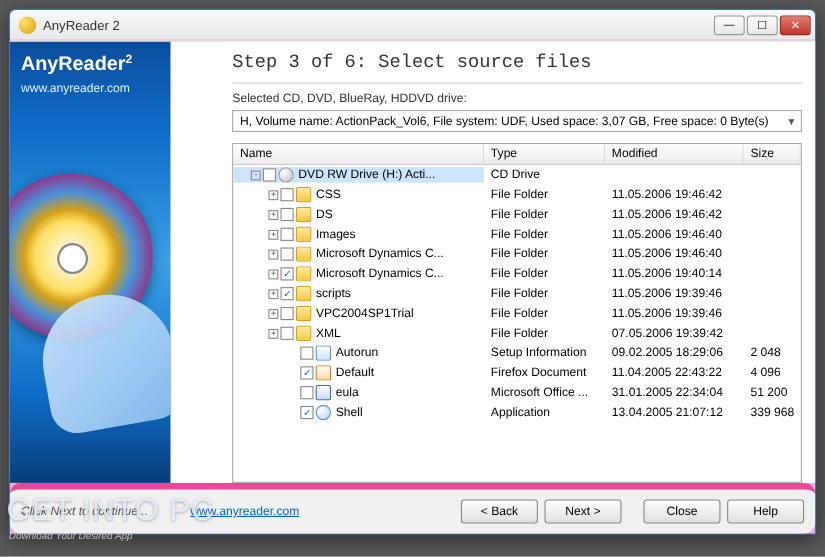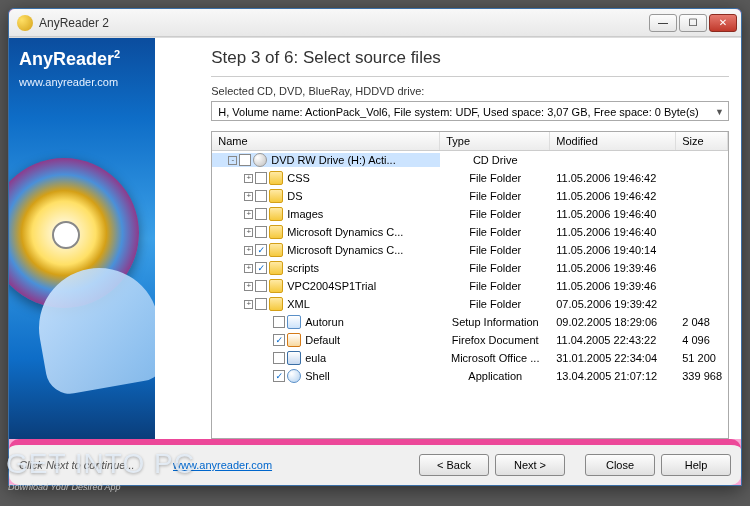--- a/index.html
+++ b/index.html
@@ -98,21 +98,21 @@
   transform: rotate(-10deg);
   opacity: 0.9;
 }
 .main {
   flex: 1;
   display: flex;
   flex-direction: column;
   padding: 10px 12px 0 12px;
   background: #fff;
 }
-.step-title { font-size: 17px; color: #333; margin-bottom: 8px; }
+.step-title { font-size: 17px; color: #333; margin-bottom: 8px; font-family: Liberation Mono, monospace; }
 .hr { height: 1px; background: #ccc; margin-bottom: 8px; }
 .drive-label { font-size: 11px; color: #333; margin-bottom: 4px; }
 .drive-select {
   width: 100%;
   border: 1px solid #aaa;
   background: #fff;
   padding: 2px 18px 2px 6px;
   font-size: 11px;
   position: relative;
   height: 20px;
@@ -153,21 +153,21 @@
   overflow-y: auto;
   font-size: 11px;
 }
 .fl-row {
   display: flex;
   height: 18px;
   align-items: center;
 }
 .cell { padding: 0 6px; white-space: nowrap; overflow: hidden; text-overflow: ellipsis; }
 .cell.name { width: 228px; display: flex; align-items: center; gap: 2px; }
-.cell.type { width: 110px; text-align: center; }
+.cell.type { width: 110px; }
 .cell.mod { width: 126px; }
 .cell.size { flex: 1; text-align: left; }
 .tree-toggle { width: 9px; height: 9px; border: 1px solid #888; display: flex; align-items: center; justify-content: center; font-size: 8px; color: #555; line-height: 1; }
 .indent { display: inline-block; }
 .checkbox { width: 12px; height: 12px; border: 1px solid #888; background: #fff; display: inline-flex; align-items: center; justify-content: center; font-size: 9px; color: #0066cc; }
 .icon {
   width: 14px; height: 14px;
   display: inline-block;
   border-radius: 2px;
 }

